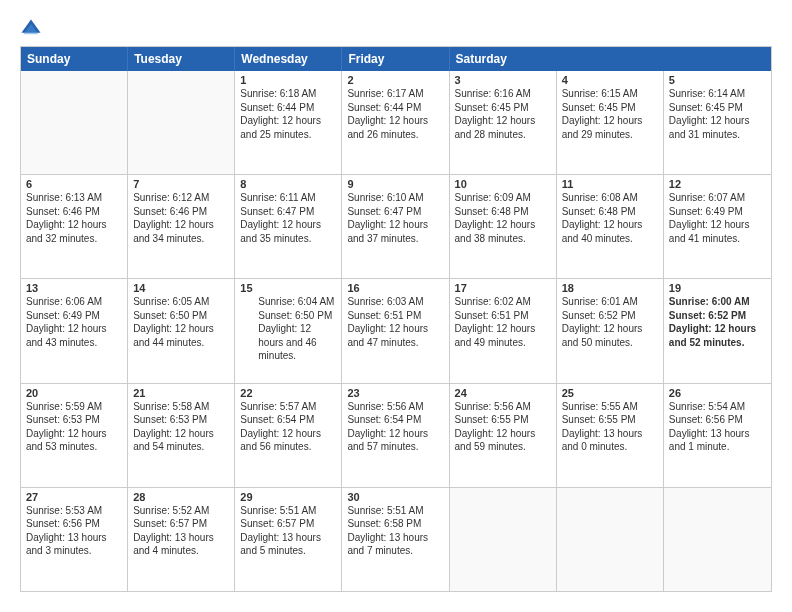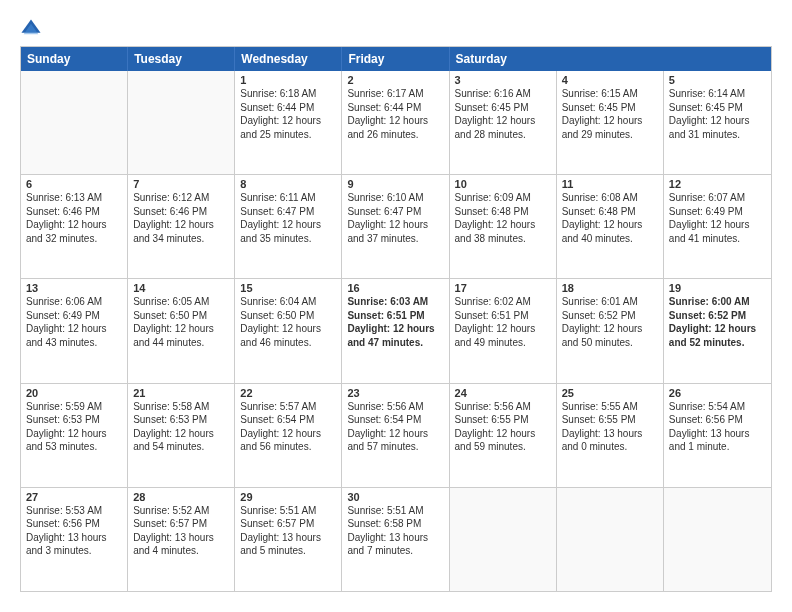--- a/index.html
+++ b/index.html
@@ -230,27 +230,27 @@
 Daylight: 12 hours and 43 minutes.</div>
           </div>
           <div class="cal-cell">
             <span class="day-num">14</span>
             <div class="cell-text" style="white-space: pre-line;">Sunrise: 6:05 AM
 Sunset: 6:50 PM
 Daylight: 12 hours and 44 minutes.</div>
           </div>
           <div class="cal-cell">
             <span class="day-num">15</span>
-            <div class="cell-text" style="white-space: pre-line;">Sunrise: 6:04 AM
+            <div class="cell-text" style="white-space: pre-line; margin-left: 18px;">Sunrise: 6:04 AM
 Sunset: 6:50 PM
 Daylight: 12 hours and 46 minutes.</div>
           </div>
           <div class="cal-cell">
             <span class="day-num">16</span>
-            <div class="cell-text" style="white-space: pre-line; font-weight: bold;">Sunrise: 6:03 AM
+            <div class="cell-text" style="white-space: pre-line;">Sunrise: 6:03 AM
 Sunset: 6:51 PM
 Daylight: 12 hours and 47 minutes.</div>
           </div>
           <div class="cal-cell">
             <span class="day-num">17</span>
             <div class="cell-text" style="white-space: pre-line;">Sunrise: 6:02 AM
 Sunset: 6:51 PM
 Daylight: 12 hours and 49 minutes.</div>
           </div>
           <div class="cal-cell">

